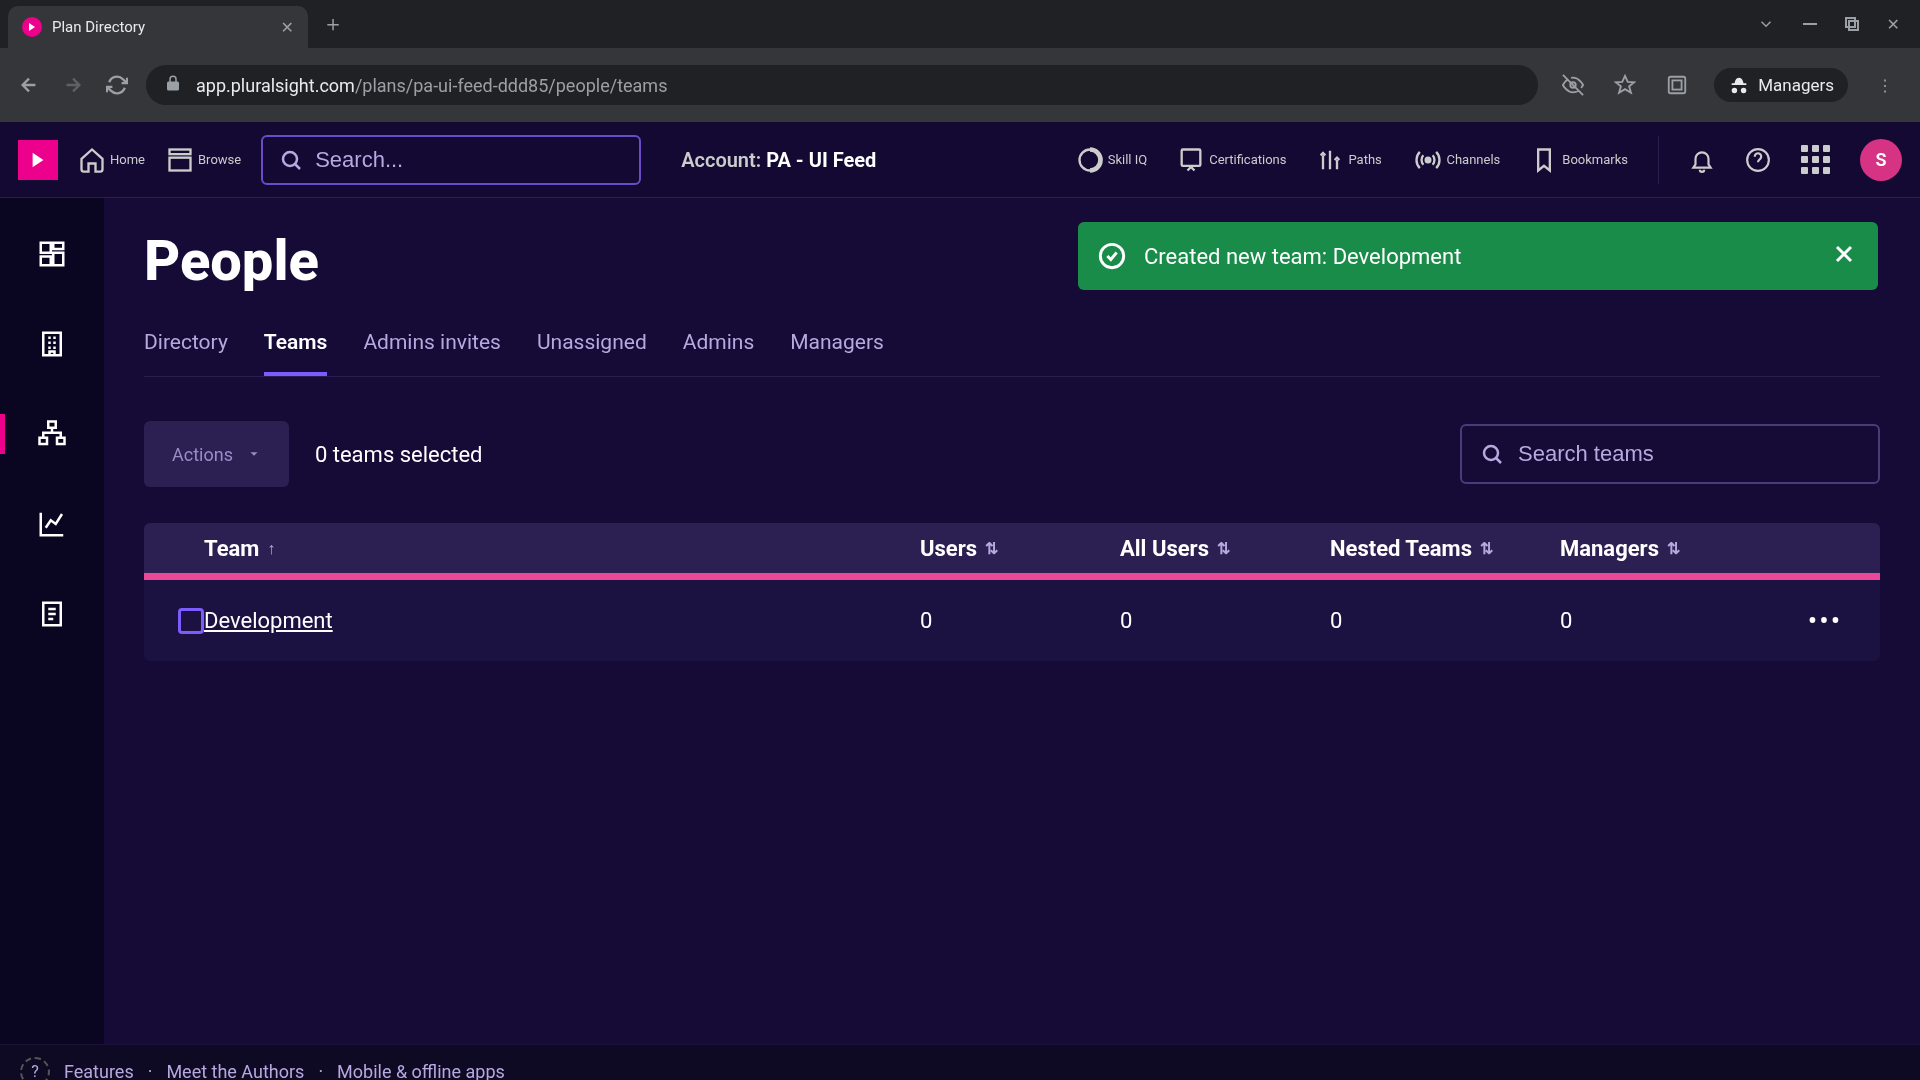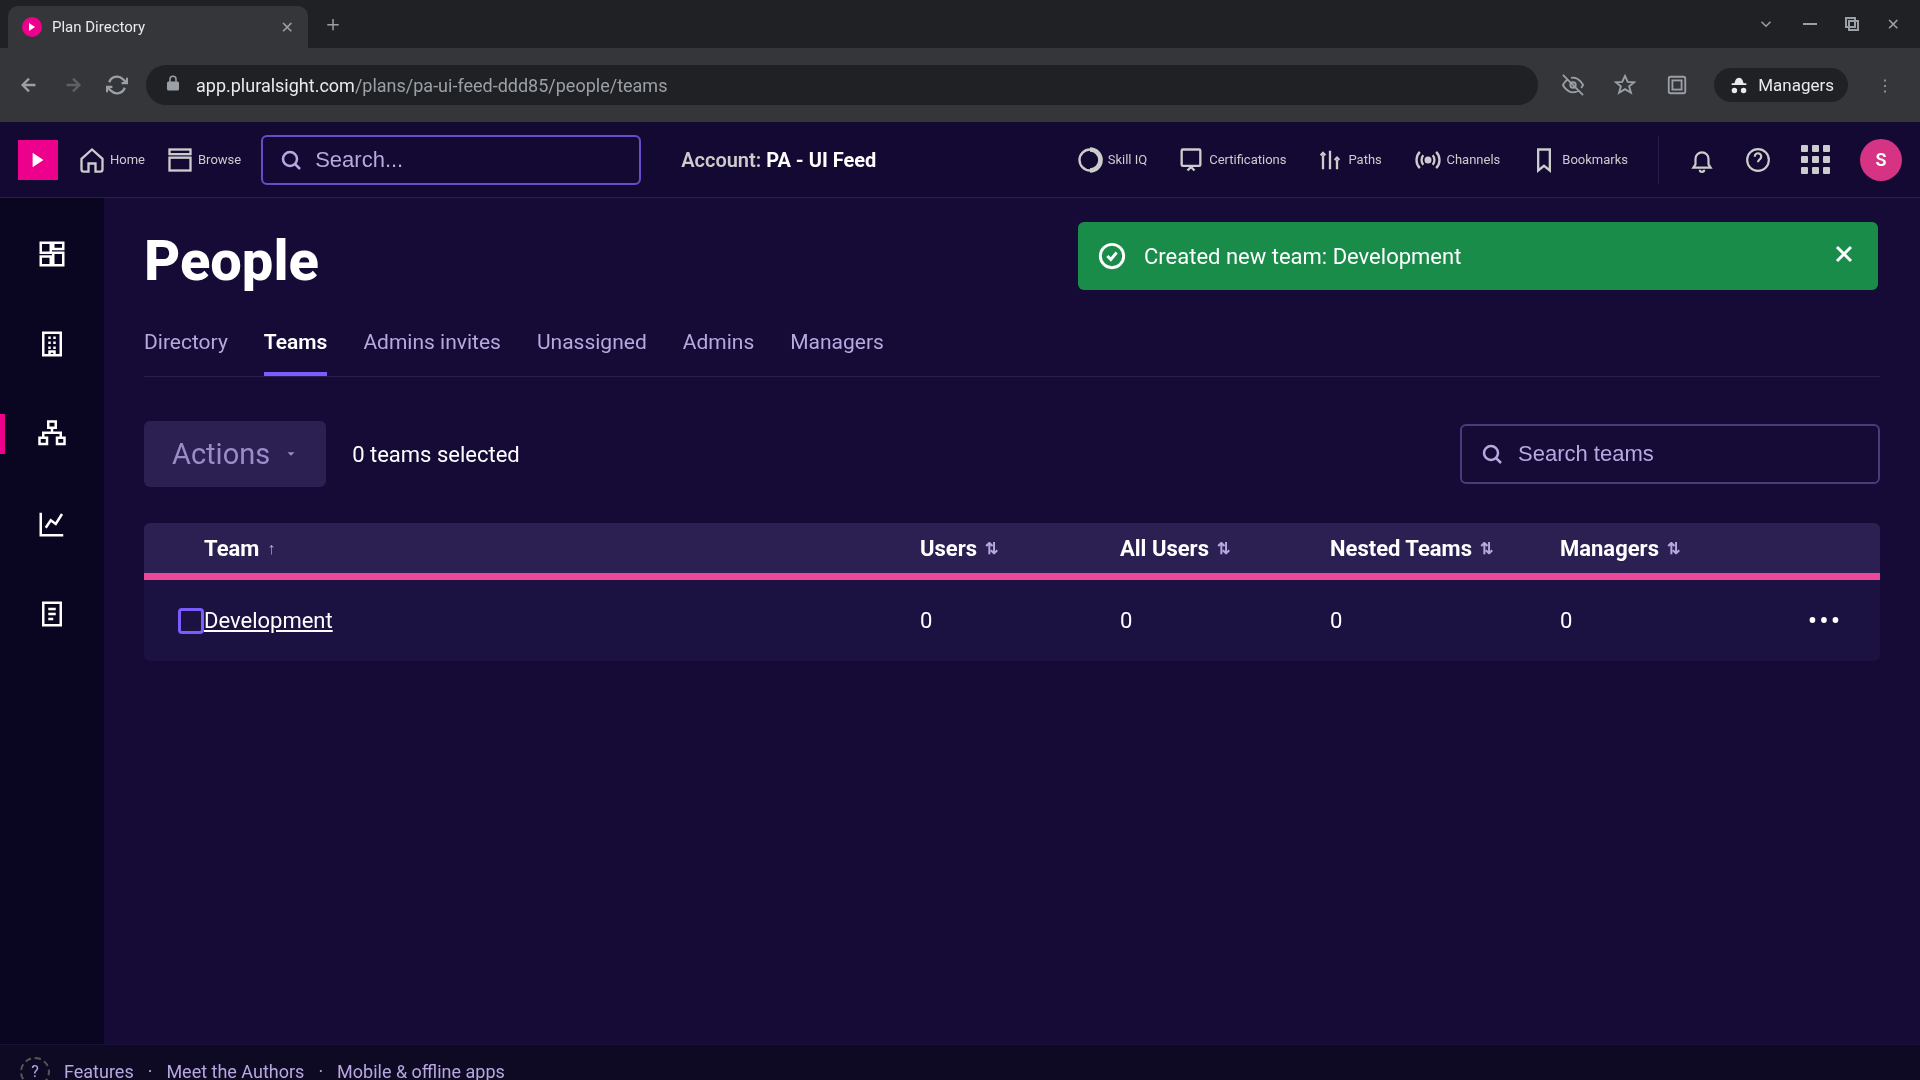--- a/index.html
+++ b/index.html
@@ -289,21 +289,21 @@
 }
 .actions-btn {
   background: #2c2052;
   border-radius: 6px;
   height: 66px;
   padding: 0 28px;
   display: flex;
   align-items: center;
   gap: 14px;
   color: #9a8cc8;
-  font-size: 29px;
+  font-size: 18px;
   cursor: pointer;
 }
 .selected-text { color: #fff; font-size: 22px; }
 .toolbar-spacer { flex: 1; }
 .search-teams {
   width: 420px;
   height: 60px;
   border: 2px solid #4a3c7a;
   border-radius: 6px;
   display: flex;

